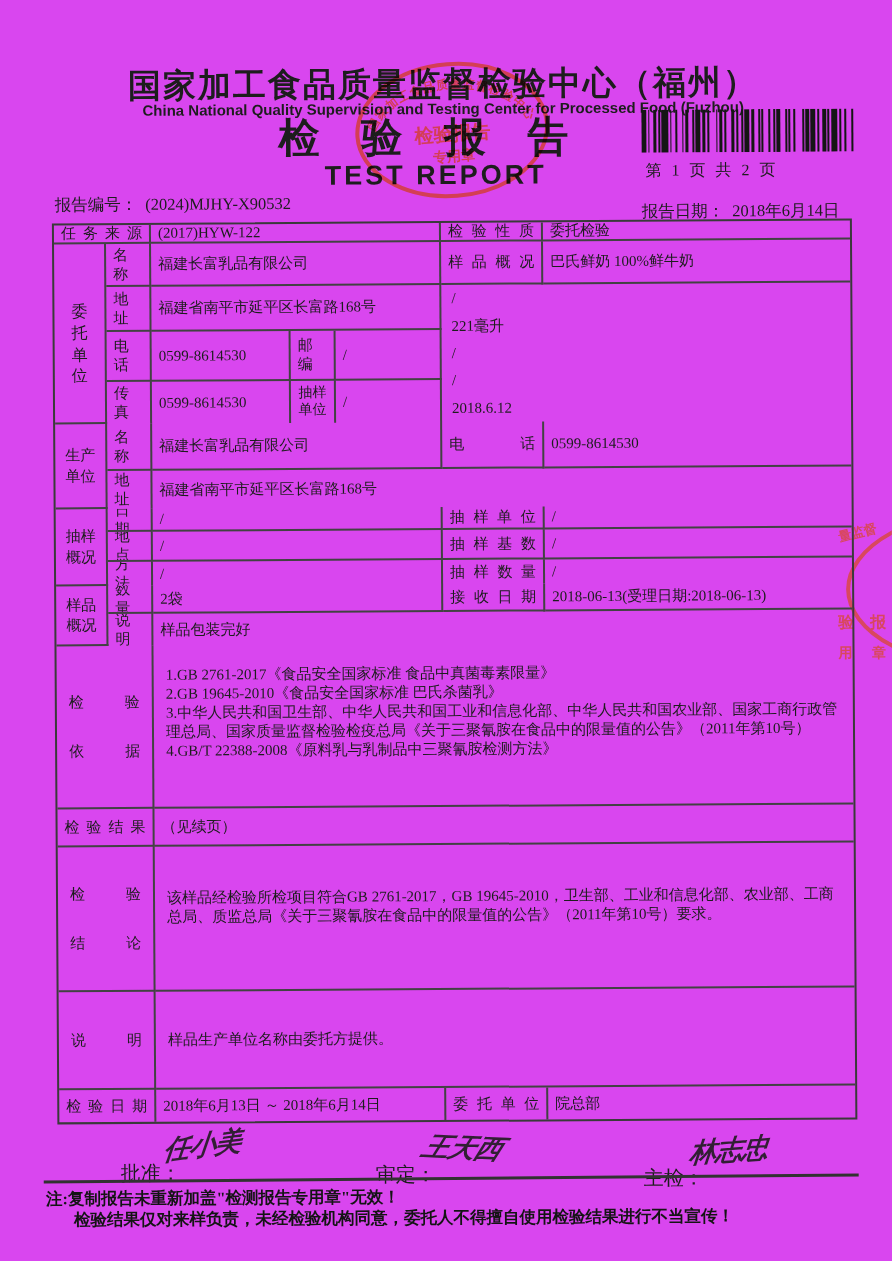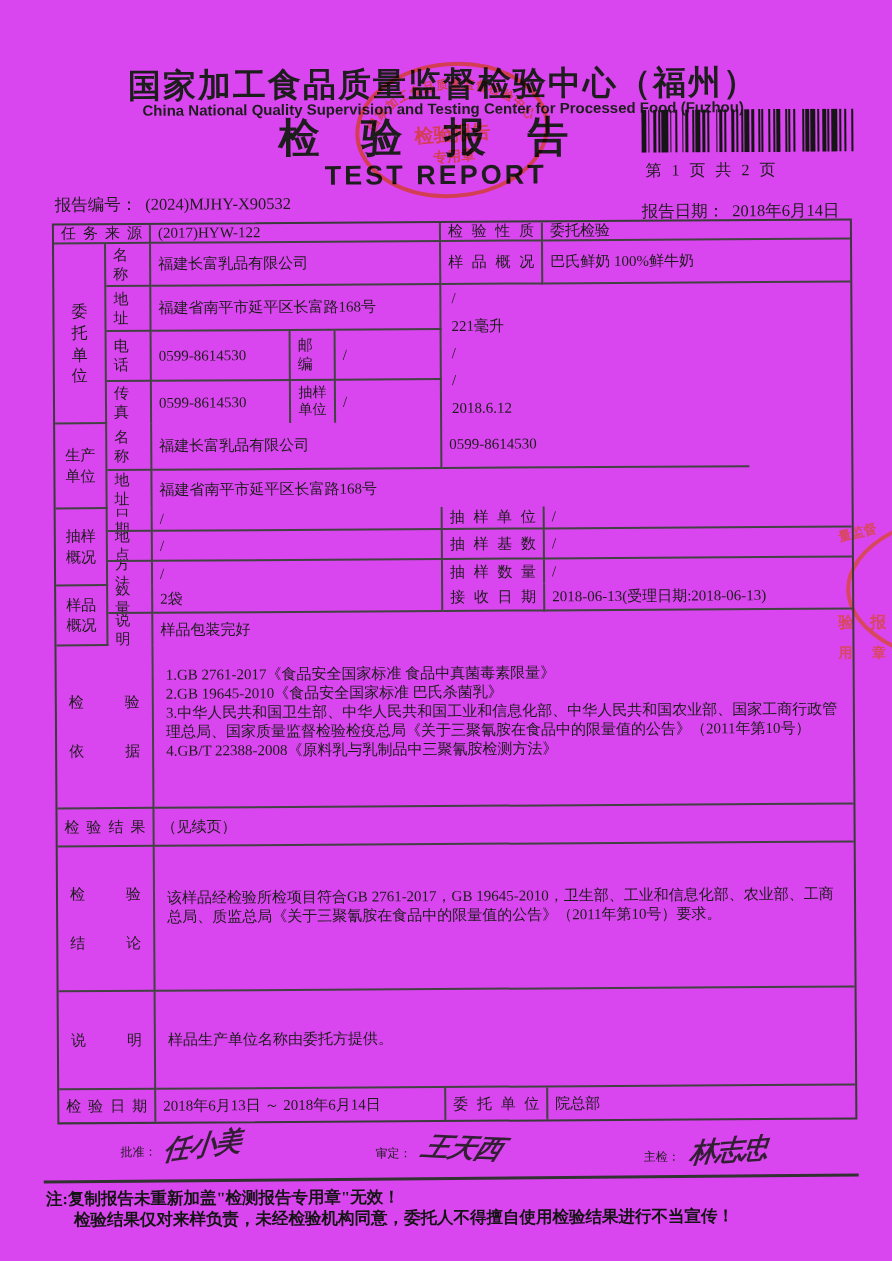--- a/index.html
+++ b/index.html
@@ -46,21 +46,21 @@
   .two-line{display:flex;flex-direction:column;justify-content:center;gap:30px;padding:0 12px;}
   .two-line.tight{gap:16px;}
   .basis-body{display:block;padding:20px 10px 0 12px;line-height:19px;font-size:15px;}
   .concl-body{display:block;padding:42px 14px 0 12px;line-height:19px;font-size:15px;}
   .note-body{padding-left:12px;}
   .valpad{padding-left:10px;}
   
   .stamp-svg{left:350px;top:48px;opacity:.8;mix-blend-mode:multiply;transform:rotate(-4deg);}
   .side-stamp{left:836px;top:500px;opacity:.8;mix-blend-mode:multiply;}
   
-  .sigrow{font-size:12px;}
+  .sigrow{font-size:20px;margin-top:16px;}
   .sig{font-style:italic;font-weight:bold;font-size:27px;letter-spacing:-1px;color:#1b1b1b;
        transform:rotate(-7deg) skewX(-14deg);display:inline-block;opacity:.88;white-space:nowrap;}
   .sig2{transform:rotate(3deg) skewX(-18deg);} .sig3{transform:rotate(-4deg) skewX(-10deg);}
   .rule{left:40px;top:1177px;width:815px;height:3px;background:#323232;transform:rotate(-0.15deg);}
   .fnote{font-weight:bold;font-size:16.5px;color:#141414;white-space:nowrap;}
 </style>
 </head>
 <body>
 
 <div class="sheet">
@@ -236,20 +236,23 @@
     </div>
 
     <div class="trow h85">
       <div class="c w52 h85 seclab">
             <span class="wrap2">生产单位</span>
           </div>
       <div class="col h85" style="width:744px;">
         <div class="trow h47">
           <div class="c w45 h47 ctr">名称</div>
           <div class="c w290 h47">福建长富乳品有限公司</div>
+          <div class="c w102 h47">
+                <span class="jl">电　话</span>
+              </div>
           <div class="c w307 h47 nr">0599-8614530</div>
         </div>
         <div class="trow h38">
           <div class="c w45 h38 nb ctr">地址</div>
           <div class="c w699 h38 nr nb">福建省南平市延平区长富路168号</div>
         </div>
       </div>
     </div>
 
     <div class="trow h77">

